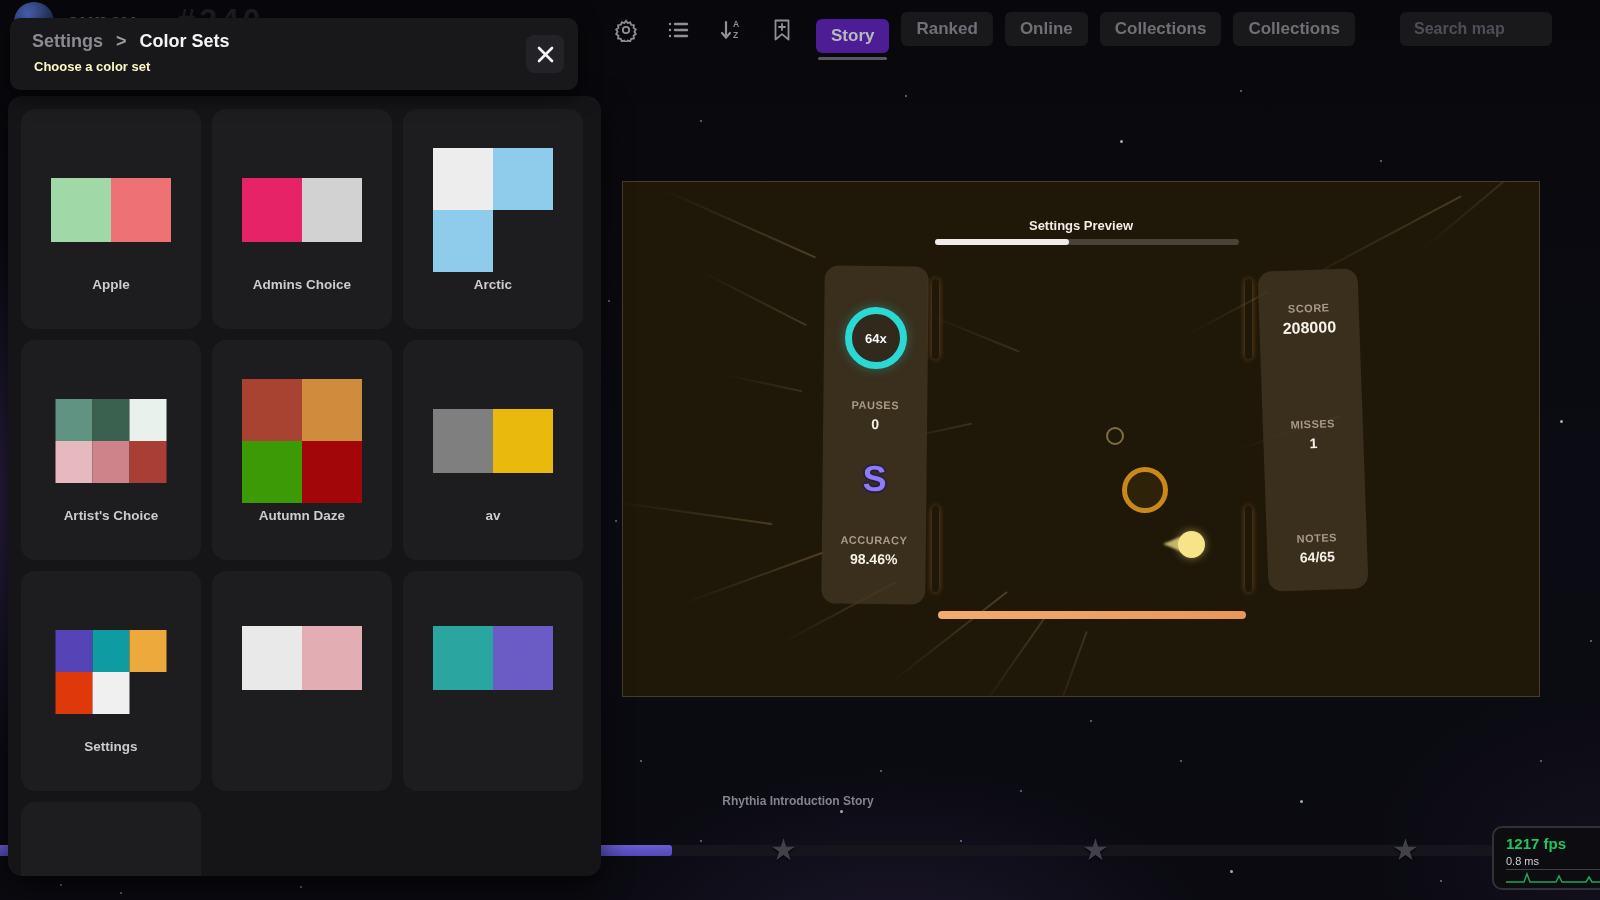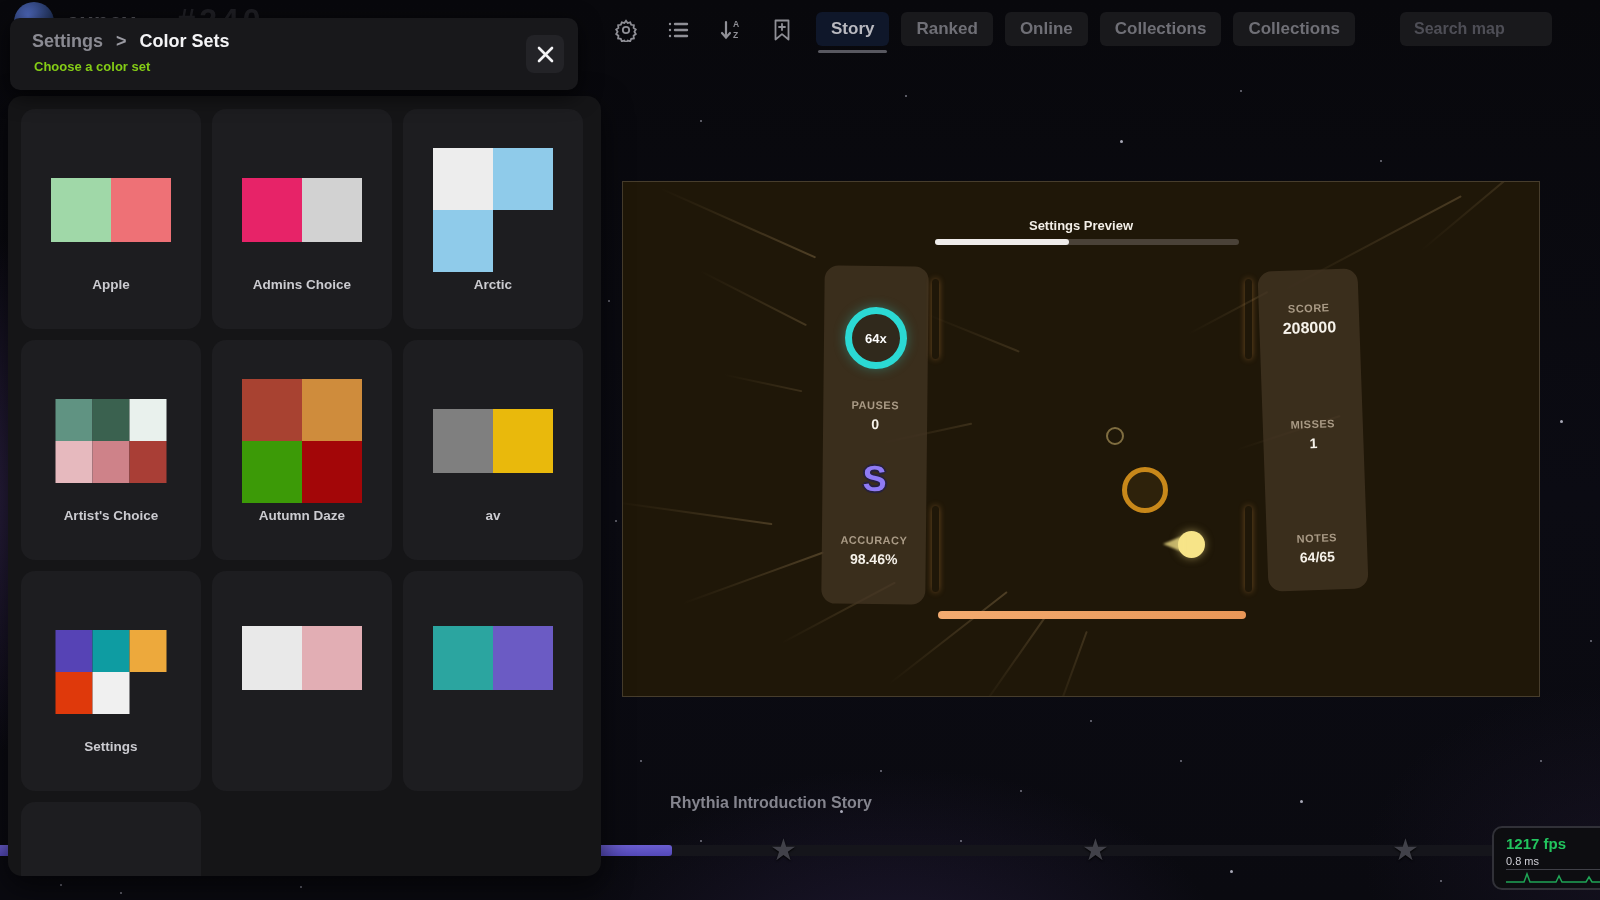--- a/index.html
+++ b/index.html
@@ -17,34 +17,34 @@
   .stars i{position:absolute;width:2px;height:2px;border-radius:50%;background:#cfd0e0;opacity:.55;}
   .stars i.b{width:3px;height:3px;opacity:.8;}
 
   
   .topbar{position:absolute;left:0;top:0;width:1600px;height:58px;z-index:5;}
   .top-icons{position:absolute;left:613px;top:17px;display:flex;gap:26px;align-items:center;color:#8f8f96;}
   .top-icons .ic{width:26px;height:26px;display:flex;align-items:center;justify-content:center;cursor:pointer;}
   .tabs{position:absolute;left:816px;top:12px;display:flex;gap:12px;align-items:flex-start;}
   .tab{position:relative;background:#19191c;color:#6f6f76;font-weight:700;font-size:17px;
        padding:7px 15px;border-radius:6px;white-space:nowrap;}
-  .tab.active{color:#b9b9c0;background:#0f172a;}
+  .tab.active{color:#b9b9c0;background:#4c1d95;margin-top:7px;}
   .tab.active::after{content:"";position:absolute;left:2px;right:2px;bottom:-7px;height:3px;background:#585860;border-radius:2px;}
   .search{position:absolute;left:1400px;top:12px;width:152px;height:34px;background:#19191c;border:none;border-radius:6px;
           color:#9a9aa2;font-weight:700;font-size:16px;padding:0 14px;box-sizing:border-box;outline:none;font-family:inherit;}
   .search::placeholder{color:#4e4e56;}
 
   
   .user-header{position:absolute;left:14px;top:2px;z-index:4;display:flex;align-items:flex-start;opacity:.85;}
   .avatar{width:40px;height:40px;border-radius:50%;background:radial-gradient(circle at 35% 35%,#5d7ce0,#22355f 70%);margin-right:12px;}
   .uname{color:#5f5f66;font-weight:700;font-size:24px;margin-top:6px;}
   .urank{color:#232328;font-weight:800;font-size:32px;margin-left:42px;margin-top:0;letter-spacing:4px;}
 
   
-  .song-title{position:absolute;left:601px;top:794px;width:340px;text-align:center;color:#84848e;font-weight:700;font-size:16px;z-index:8;}
+  .song-title{position:absolute;left:628px;top:794px;width:340px;text-align:center;color:#84848e;font-weight:700;font-size:12px;z-index:8;}
   .song-bar{position:absolute;left:0;top:845px;width:1600px;height:11px;background:#15151b;z-index:7;}
   .song-fill{position:absolute;left:0;top:0;height:11px;width:672px;background:linear-gradient(#6a5ed0,#5348b8);border-radius:0 3px 3px 0;}
   .pstar{position:absolute;top:832px;font-family:"DejaVu Sans",sans-serif;font-size:30px;color:#414149;z-index:8;text-shadow:0 1px 2px #000;}
 
   .fps-box{position:absolute;left:1492px;top:826px;width:128px;height:64px;background:rgba(13,13,16,.92);
            border:2px solid #313138;border-radius:10px;z-index:40;padding:7px 12px 6px;box-sizing:border-box;}
   .fps-val{color:#22C55E;font-weight:800;font-size:15px;}
   .fps-ms{color:#cfcfd6;font-size:11px;margin-top:3px;padding-bottom:2px;border-bottom:1px solid #404048;}
 
   
@@ -75,21 +75,21 @@
   .note::before{content:"";position:absolute;right:20px;top:4px;border-right:22px solid rgba(247,228,136,.75);
                 border-top:9px solid transparent;border-bottom:9px solid transparent;filter:blur(1px);}
 
   
   .modal-header{position:absolute;left:10px;top:18px;width:568px;height:72px;background:#18181b;border-radius:10px;z-index:50;
                 box-shadow:0 6px 22px rgba(0,0,0,.65);}
   .crumb{position:absolute;left:22px;top:13px;font-size:18px;font-weight:800;}
   .crumb .parent{color:#8a8a92;cursor:pointer;}
   .crumb .sep{color:#9a9aa2;margin:0 8px;}
   .crumb .current{color:#f4f4f6;}
-  .modal-sub{position:absolute;left:24px;top:41px;color:#84cc16;font-weight:700;font-size:13px;}
+  .modal-sub{position:absolute;left:24px;top:41px;color:#fef9c3;font-weight:700;font-size:13px;}
   .modal-close{position:absolute;right:14px;top:17px;width:38px;height:38px;background:#232327;border-radius:8px;
                display:flex;align-items:center;justify-content:center;cursor:pointer;}
 
   .modal-panel{position:absolute;left:8px;top:96px;width:593px;height:780px;background:#151517;border-radius:14px;z-index:49;
                overflow:hidden;box-shadow:0 10px 30px rgba(0,0,0,.6);}
   .set-grid{position:absolute;left:13px;top:13px;display:grid;grid-template-columns:repeat(3,180px);gap:11px;}
   .tile{position:relative;width:180px;height:220px;background:#1d1d20;border-radius:14px;cursor:pointer;}
   .swatch{position:absolute;left:50%;top:46%;transform:translate(-50%,-50%);}
   .tile.partial .swatch{top:55px;transform:translateX(-50%);}
   .swrow{display:flex;}

